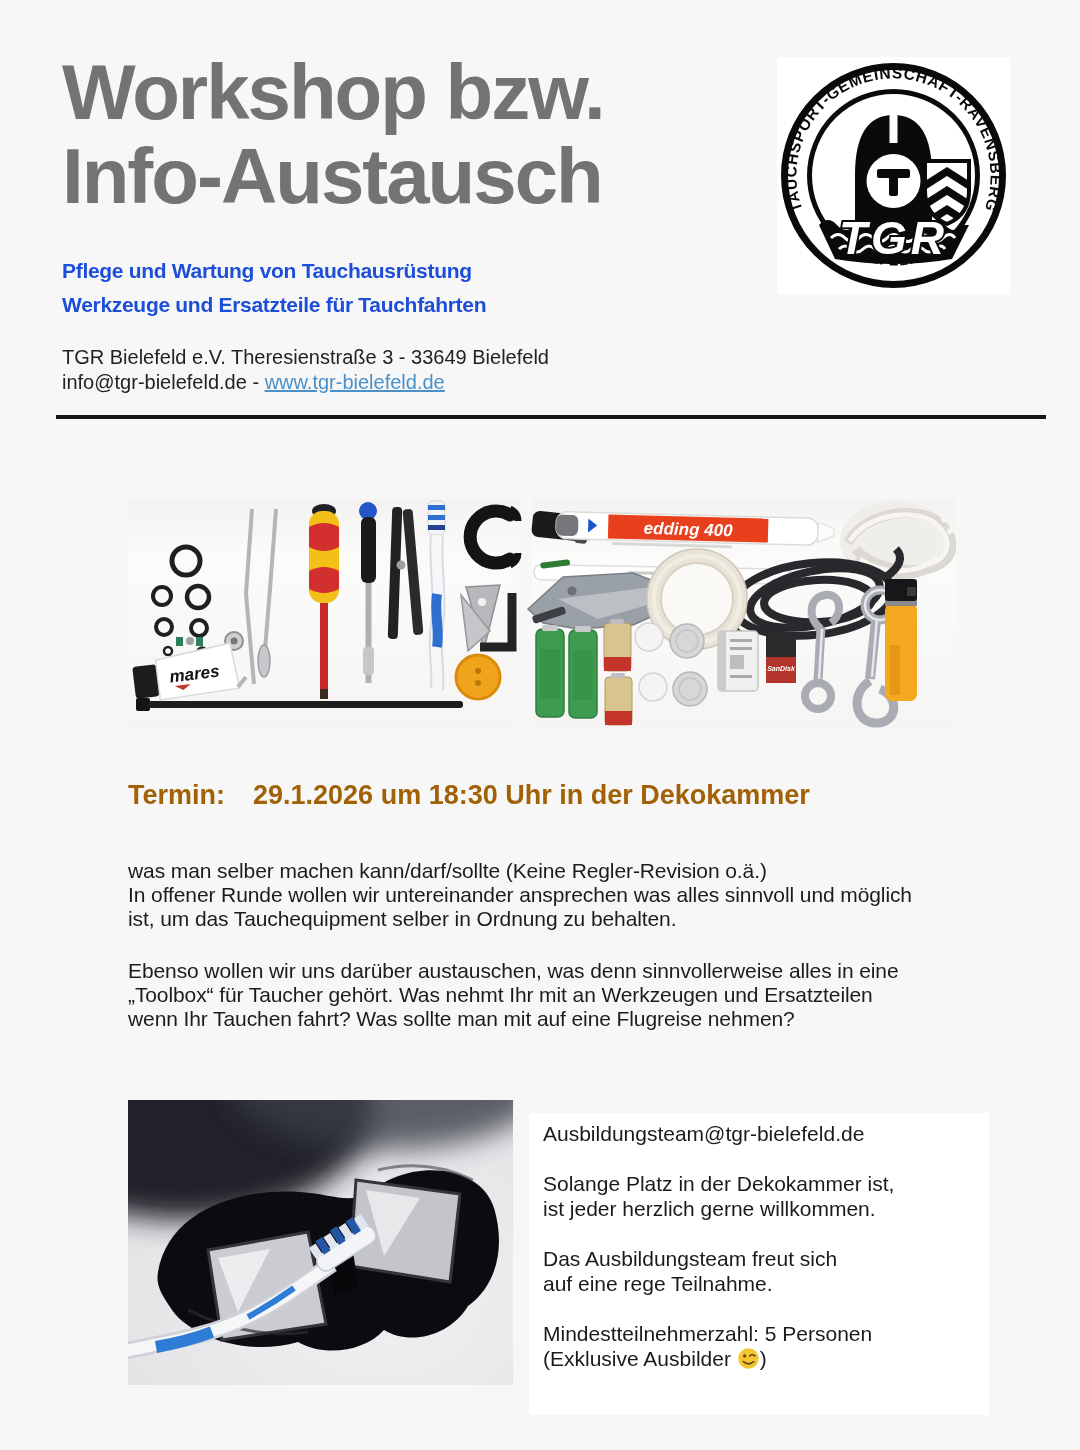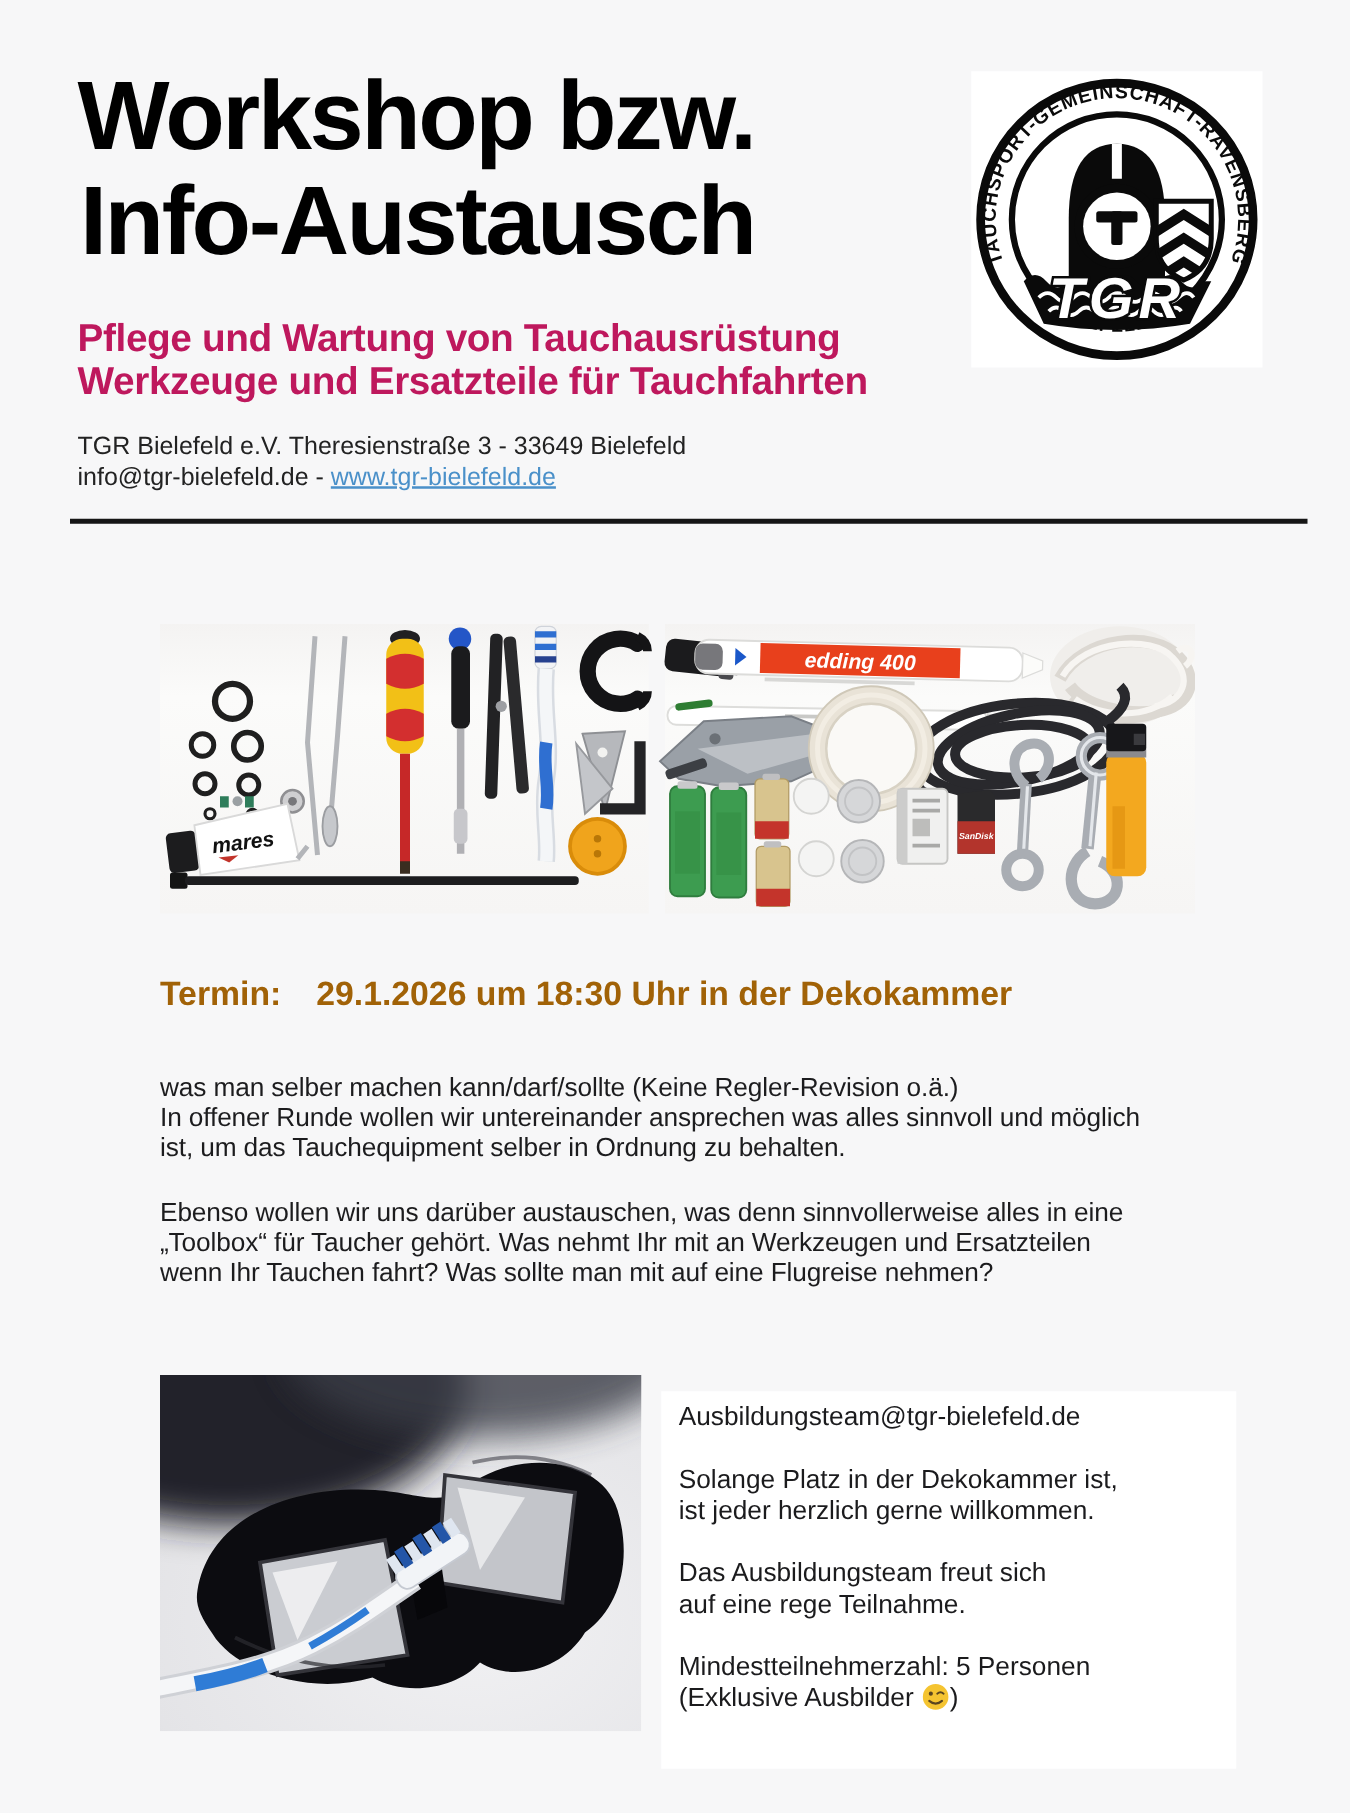--- a/index.html
+++ b/index.html
@@ -6,25 +6,25 @@
   html,body { background:#f7f7f8; }
   .page {
     position:relative; width:1080px; height:1450px;
     background:#f7f7f8; overflow:hidden;
     font-family:"Liberation Sans", sans-serif; color:#141414;
     margin:0 auto;
   }
   .title {
     position:absolute; left:62px; top:50px;
     font-size:78px; line-height:84px; font-weight:700;
-    letter-spacing:-2px; color:#000000;text-align:right;
+    letter-spacing:-2px; color:#737373;
   }
   .subtitle {
     position:absolute; left:62px; top:254px;
-    font-size:31px; line-height:34px; font-weight:700; color:#be185d;
+    font-size:21px; line-height:34px; font-weight:700; color:#1d4ed8;
     letter-spacing:-0.3px;
   }
   .address {
     position:absolute; left:62px; top:345px;
     font-size:20px; line-height:25px; color:#222;
   }
   .address a { color:#4a90c9; text-decoration:underline; cursor:pointer;text-align:center; }
   .rule {
     position:absolute; left:56px; top:415px; width:990px; height:4px;
     background:#161616;

